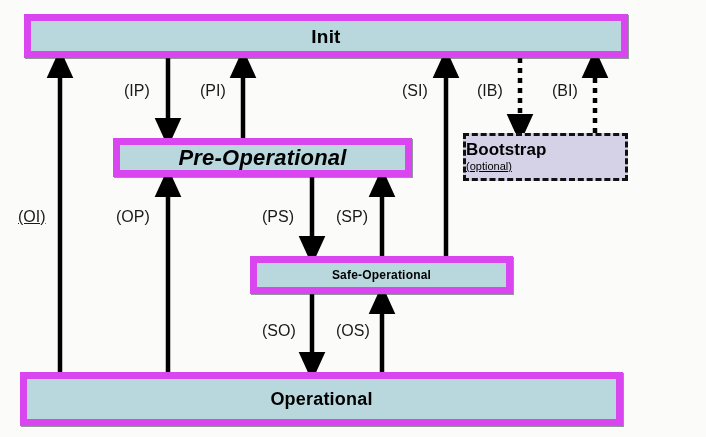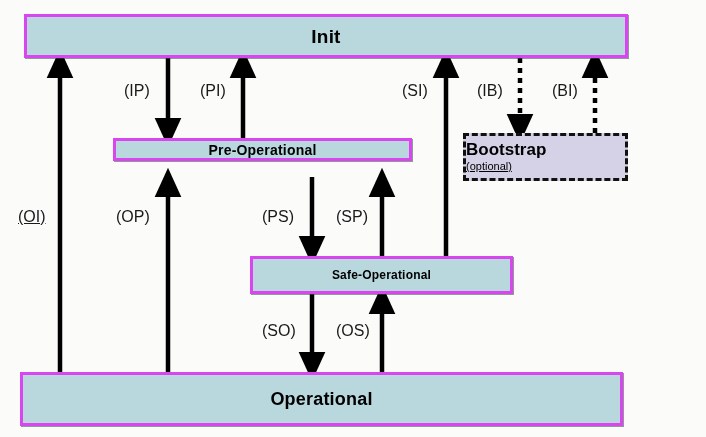--- a/index.html
+++ b/index.html
@@ -14,33 +14,33 @@
     background: #fbfbfa;
     overflow: hidden;
     font-family: "Liberation Sans", sans-serif;
   }
 
   
   .state-box {
     position: absolute;
     box-sizing: border-box;
     background: #b9d8de;
-    border: 3px solid #d946ef;
+    border: 7px solid #d946ef;
     box-shadow: 1px 1px 0 rgba(60,70,75,0.55);
     display: flex;
     align-items: center;
     justify-content: center;
     color: #000000;
     font-weight: bold;
     letter-spacing: 0.2px;
   }
   .state-label { line-height: 1; }
 
   #box-init       { left: 24px;  top: 14px;  width: 604px; height: 44px; font-size: 19px; }
-  #box-pre-op     { left: 113px; top: 138px; width: 299px; height: 23px; font-size: 14px; }
+  #box-pre-op     { left: 113px; top: 138px; width: 299px; height: 39px; font-size: 22px; font-style: italic; }
   #box-safe-op    { left: 250px; top: 256px; width: 263px; height: 38px; font-size: 12px; }
   #box-operational{ left: 20px;  top: 372px; width: 603px; height: 54px; font-size: 18px; }
 
   
   #box-bootstrap {
     position: absolute;
     box-sizing: border-box;
     left: 463px; top: 133px; width: 165px; height: 48px;
     background: #d5d2e8;
     border: 3px dashed #111111;

